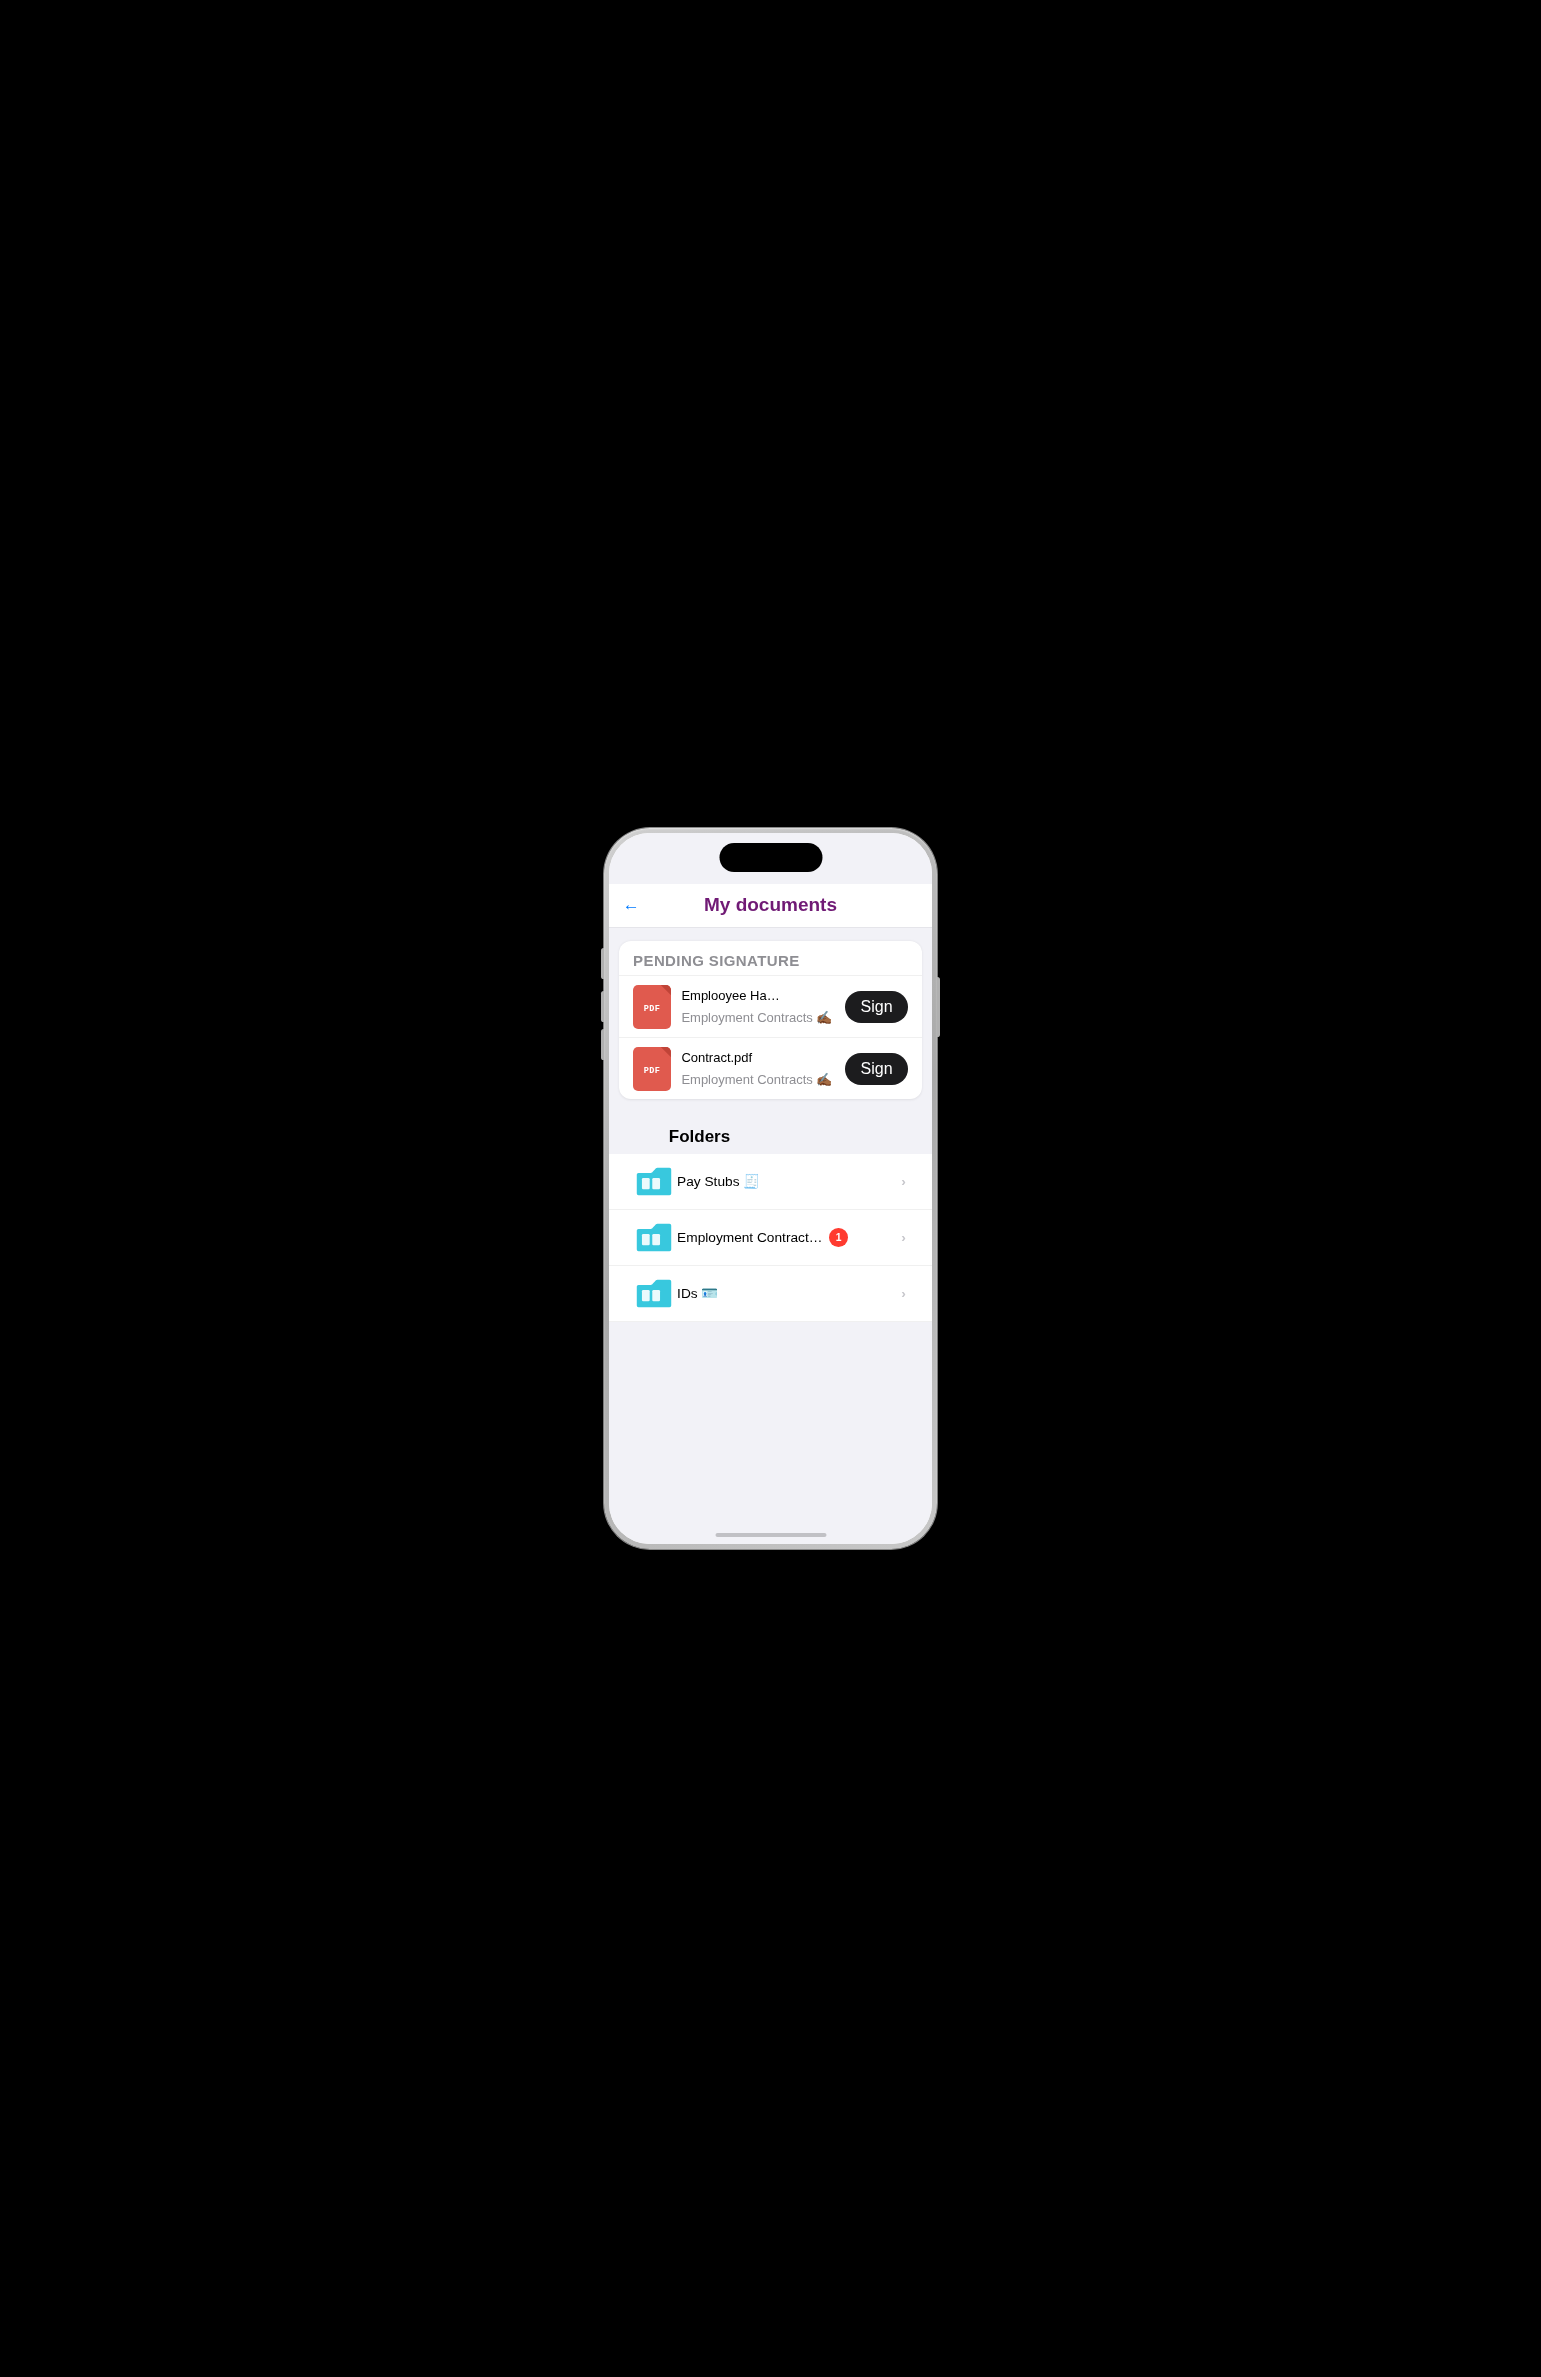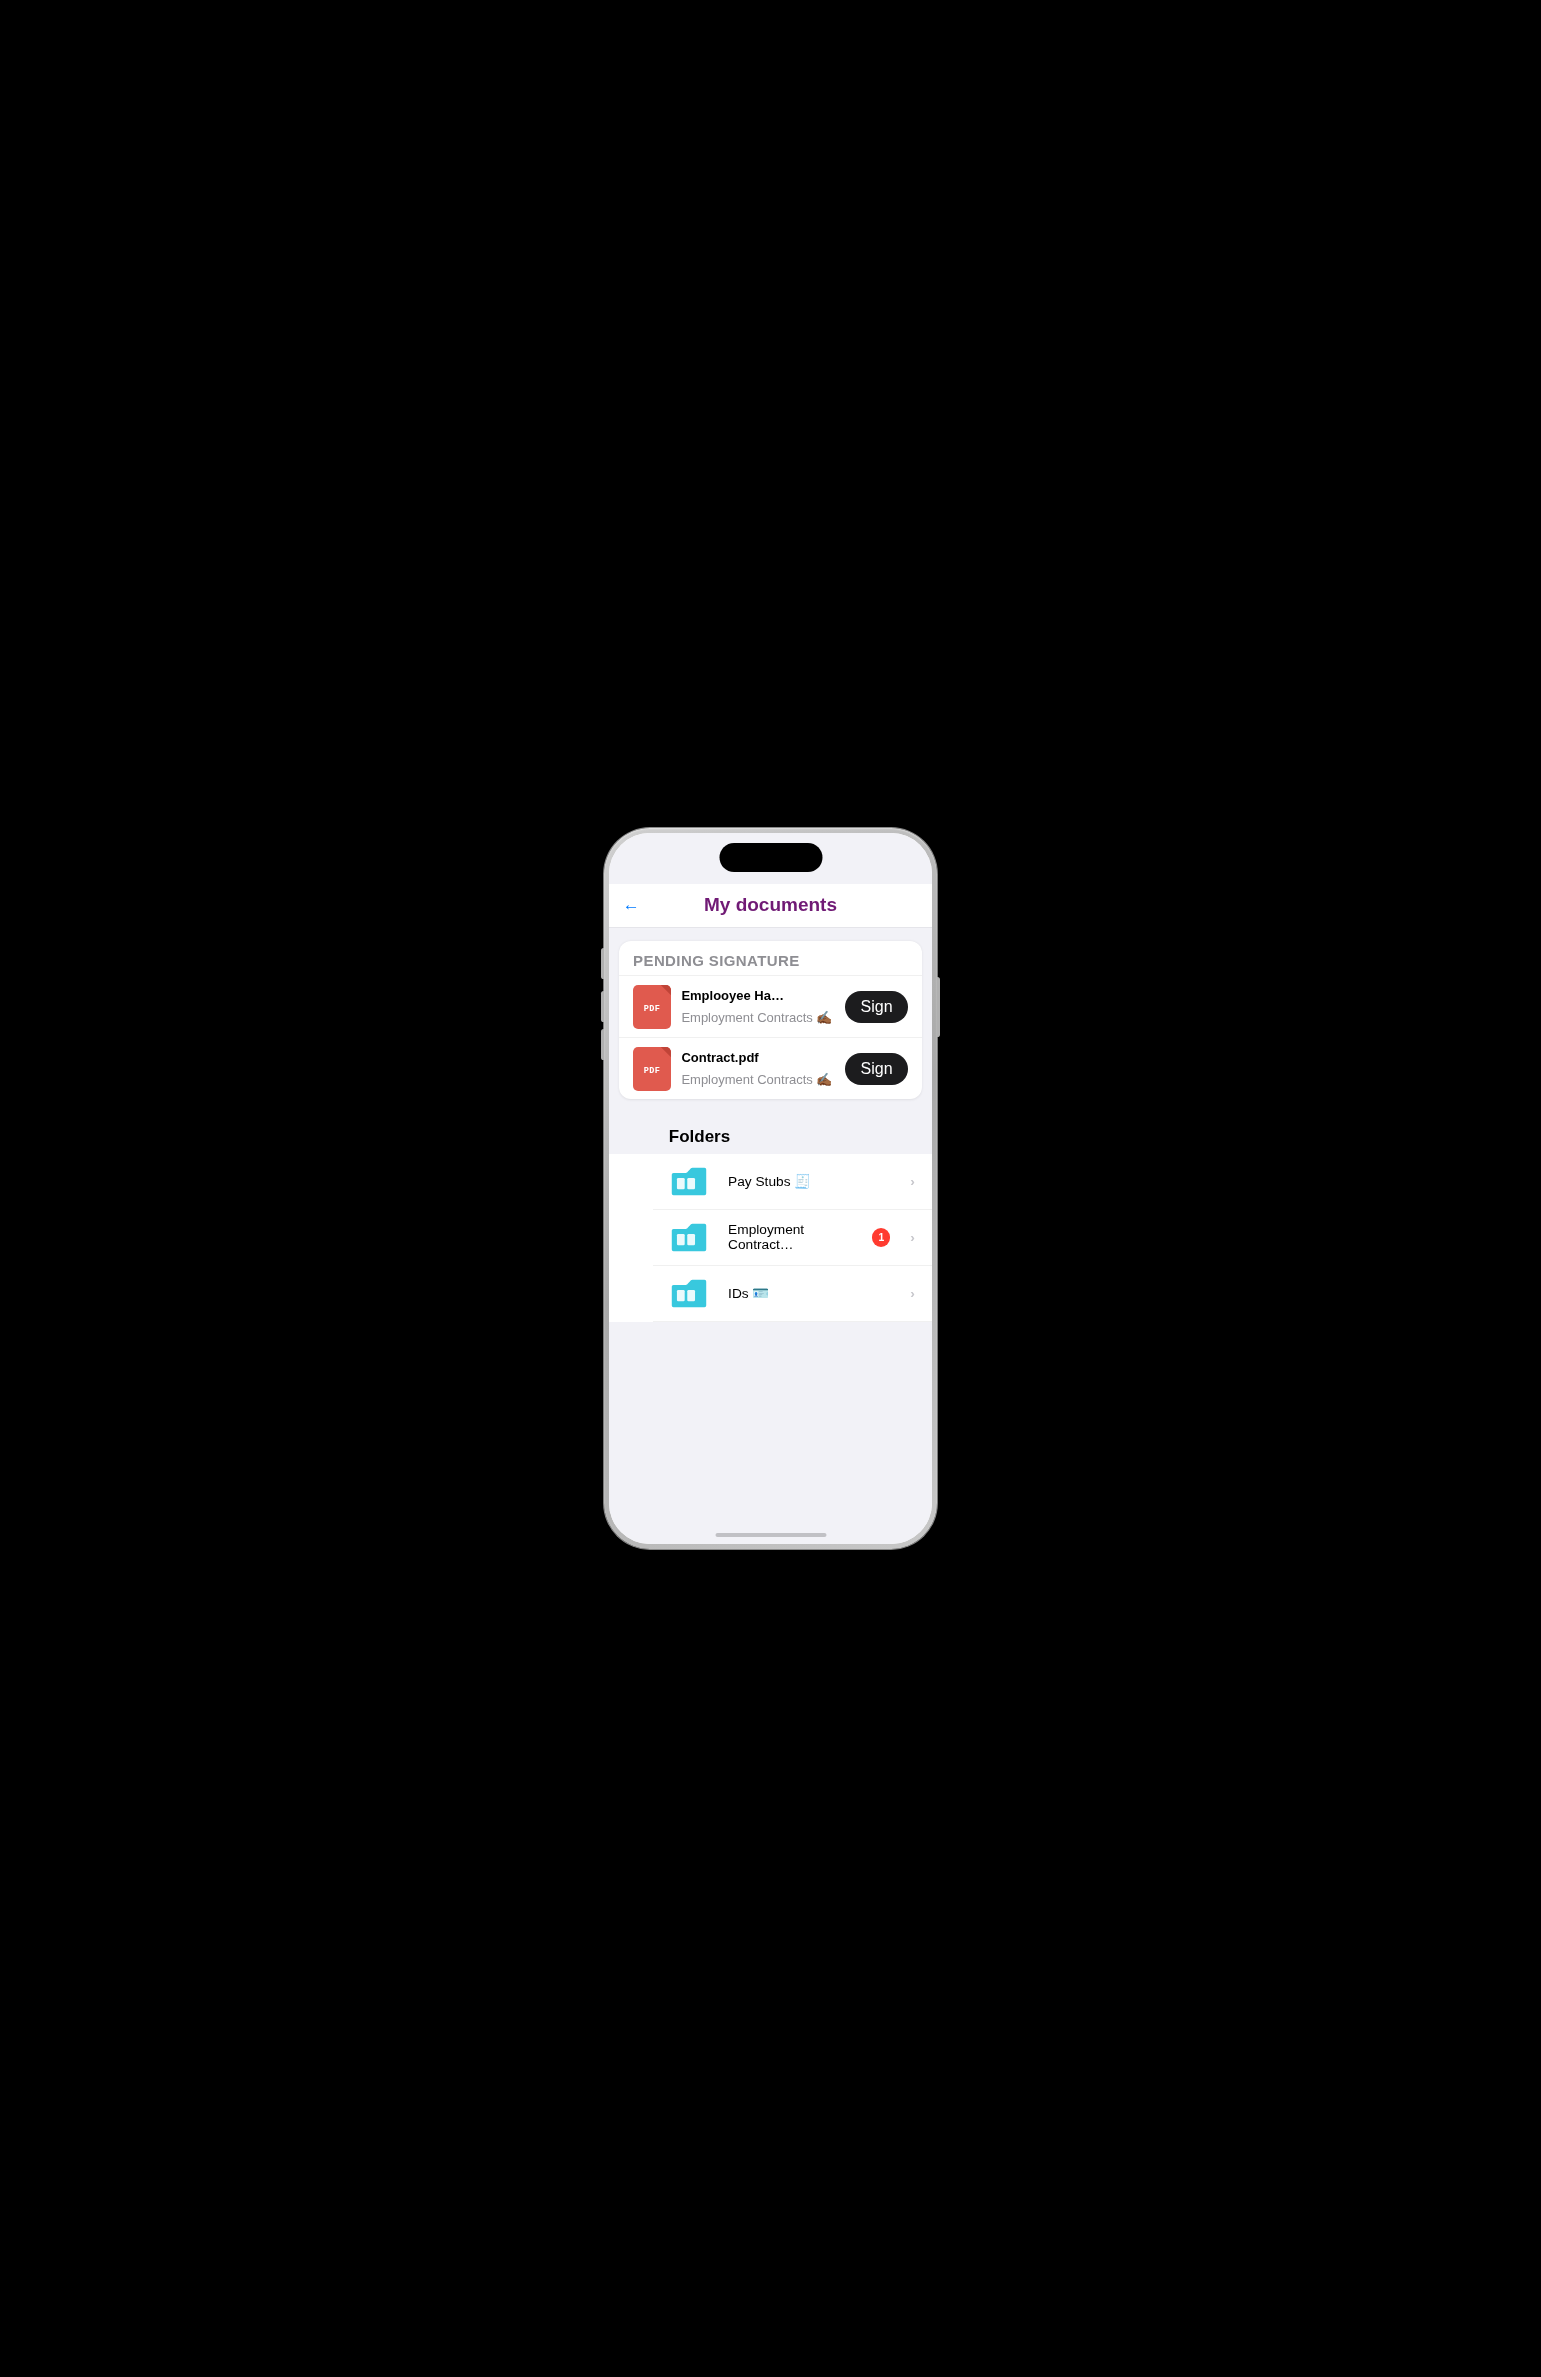--- a/index.html
+++ b/index.html
@@ -173,21 +173,21 @@
       font-family: Liberation Mono, monospace;
     }
 
     .item-info {
       flex: 1;
       min-width: 0;
     }
 
     .item-name {
       font-size: 13px;
-      font-weight: 700;
+      font-weight: 400;
       color: #000;
       white-space: nowrap;
       overflow: hidden;
       text-overflow: ellipsis;
     }
 
     .item-subtitle {
       font-size: 13px;
       color: #8e8e93;
       margin-top: 7px;
@@ -216,26 +216,25 @@
     }
 
     .folders-list {
       background: #fff;
       margin: 0;
     }
 
     .folder-item {
       display: flex;
       align-items: center;
-      padding: 12px 17px;
-      gap: 20px;
+      padding: 12px 26px;
+      gap: 4px;
       border-bottom: 0.9px solid #f0f0f0;
       cursor: pointer;
       background: #fff;
-      margin-left: 44px;
     }
 
     .folder-label-wrap {
       flex: 1;
       display: flex;
       align-items: center;
       gap: 6.8px;
     }
 
     .folder-name {

